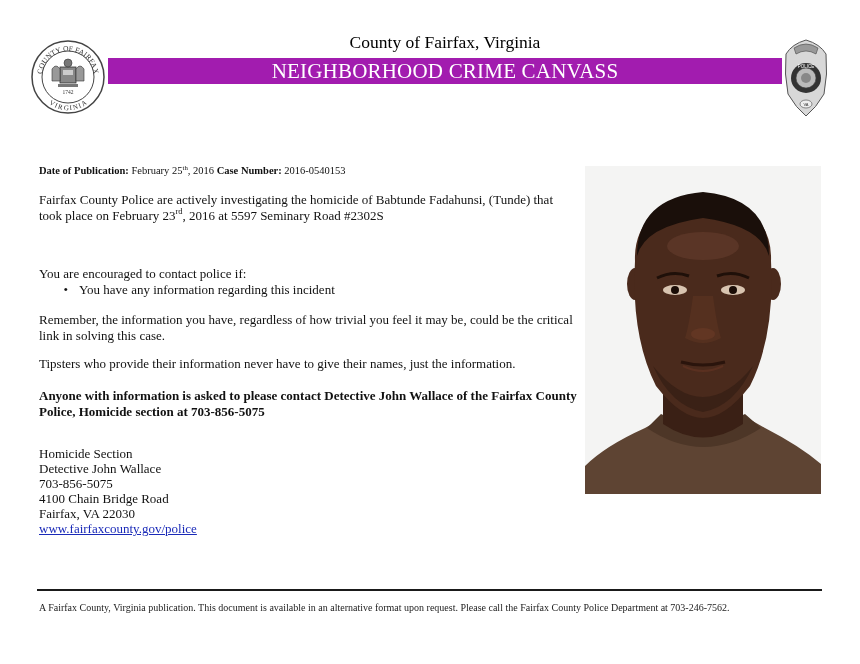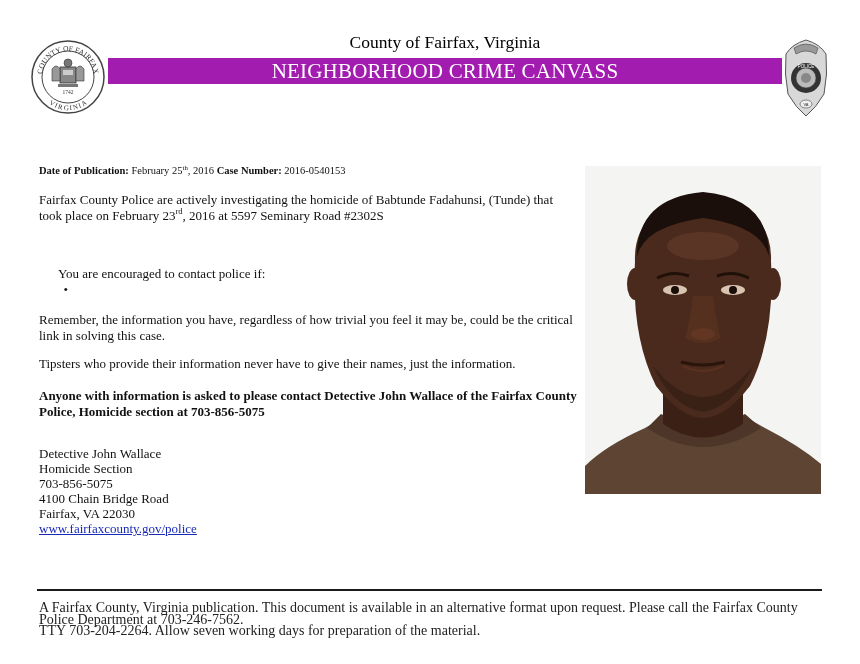--- a/index.html
+++ b/index.html
@@ -21,39 +21,39 @@
       color: #fff; text-align: center; font-size: 21px; line-height: 27px;
       letter-spacing: 0.2px;
     }
 
     
     .meta-line { left: 39px; top: 164px; font-size: 10.5px; line-height: 13px; }
     .meta-line b { font-weight: bold; }
     sup { font-size: 0.65em; line-height: 0; vertical-align: super; margin-top: 8px; }
     .para { left: 39px; width: 540px; font-size: 13px; line-height: 15.5px; }
     .p1 { top: 192px; }
-    .p2 { top: 266px; margin-left: 19px; }
+    .p2 { top: 266px; }
     .bullet-list { left: 39px; top: 282px; width: 540px; font-size: 13px; line-height: 15.5px; }
     .bullet-row { display: flex; }
     .bullet-dot { width: 40px; text-align: right; padding-right: 11px; box-sizing: border-box; padding-left: 14px; }
     .p3 { top: 312px; }
     .p4 { top: 356px; }
     .p5 { top: 388px; font-weight: bold; }
     .contact { left: 39px; top: 446px; font-size: 13px; line-height: 15px; }
     .contact a { color: #1a2ab8; text-decoration: underline; }
 
     
     .photo {
       left: 585px; top: 166px; width: 236px; height: 328px;
       background: #f4f4f3; overflow: hidden;
     }
 
     
     .footer-rule { left: 37px; top: 589px; width: 785px; height: 2px; background: #1a1a1a; }
-    .footer-text { left: 39px; top: 602px; width: 790px; font-size: 14px; line-height: 11.5px; color: #222; }
+    .footer-text { left: 39px; top: 602px; width: 790px; font-size: 10px; line-height: 11.5px; color: #222; }
   </style>
 </head>
 <body>
 
 <div class="abs seal-left">
   <svg width="76" height="76" viewBox="0 0 76 76">
     <circle cx="38" cy="38" r="36" fill="#fff" stroke="#444" stroke-width="1.5"></circle>
     <circle cx="38" cy="38" r="26" fill="#fff" stroke="#444" stroke-width="1"></circle>
     <path id="sealTop" d="M 12 38 A 26 26 0 0 1 64 38" fill="none"></path>
     <path id="sealBot" d="M 15 46 A 24 24 0 0 0 61 46" fill="none"></path>
@@ -97,30 +97,31 @@
   <span>2016-0540153</span>
 </div>
 
 <div class="abs para p1"><span>Fairfax County Police are actively investigating the homicide of Babtunde Fadahunsi, (Tunde) that took place on February 23</span><sup>rd</sup><span>, 2016 at 5597 Seminary Road #2302S</span></div>
 
 <div class="abs para p2">You are encouraged to contact police if:</div>
 
 <div class="abs bullet-list">
   <div class="bullet-row">
     <span class="bullet-dot">•</span>
+    <span>You have any information regarding this incident</span>
   </div>
 </div>
 
 <div class="abs para p3">Remember, the information you have, regardless of how trivial you feel it may be, could be the critical link in solving this case.</div>
 <div class="abs para p4">Tipsters who provide their information never have to give their names, just the information.</div>
 <div class="abs para p5">Anyone with information is asked to please contact Detective John Wallace of the Fairfax County Police, Homicide section at 703-856-5075</div>
 
 <div class="abs contact">
+  <div>Homicide Section</div>
   <div>Detective John Wallace</div>
-  <div>Homicide Section</div>
   <div>703-856-5075</div>
   <div>4100 Chain Bridge Road</div>
   <div>Fairfax, VA 22030</div>
   <div><a>www.fairfaxcounty.gov/police</a></div>
 </div>
 
 <div class="abs photo">
   <svg width="236" height="328" viewBox="0 0 236 328">
     <rect width="236" height="328" fill="#f4f4f3"></rect>
 
@@ -152,14 +153,13 @@
     <path d="M96 196 Q118 202 140 196" stroke="#2a140c" stroke-width="3" fill="none"></path>
     <path d="M98 200 Q118 210 138 200" stroke="#5a3020" stroke-width="2" fill="none"></path>
 
     <path d="M68 200 Q118 262 168 200 Q150 240 118 246 Q86 240 68 200 Z" fill="#2a1810" opacity="0.5"></path>
   </svg>
 </div>
 
 <div class="abs footer-rule"></div>
 <div class="abs footer-text">
   <div>A Fairfax County, Virginia publication. This document is available in an alternative format upon request. Please call the Fairfax County Police Department at 703-246-7562.</div>
-  <div>TTY 703-204-2264. Allow seven working days for preparation of the material.</div>
 </div>
 
 </body></html>

